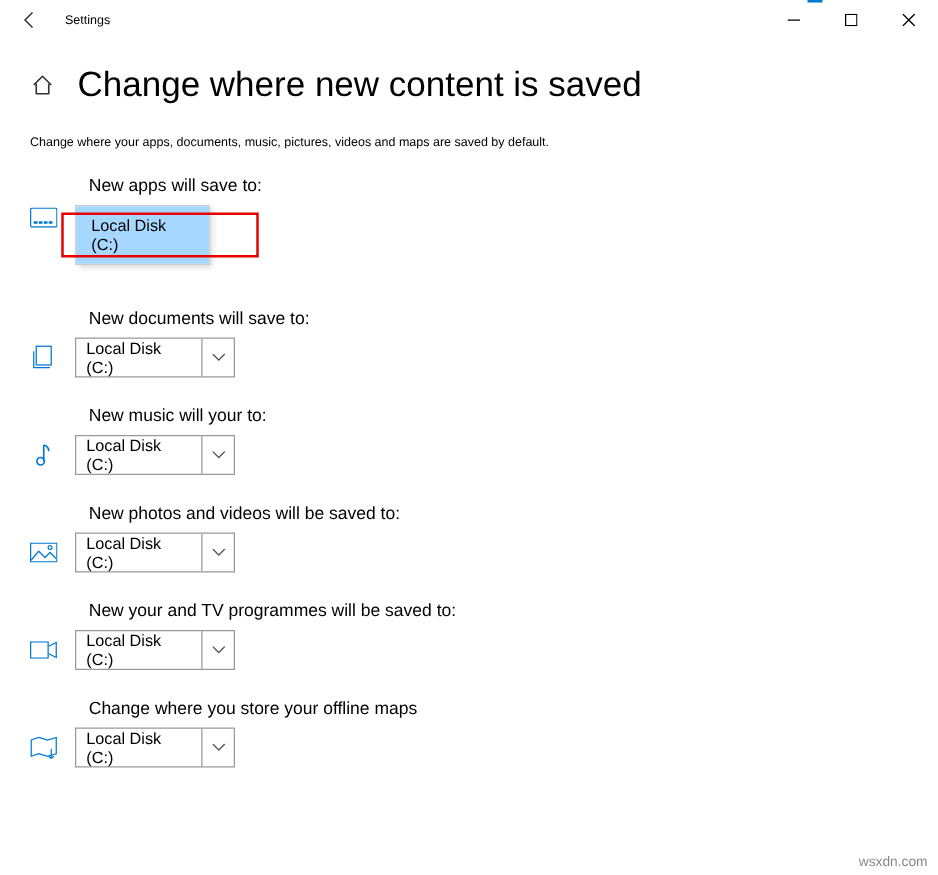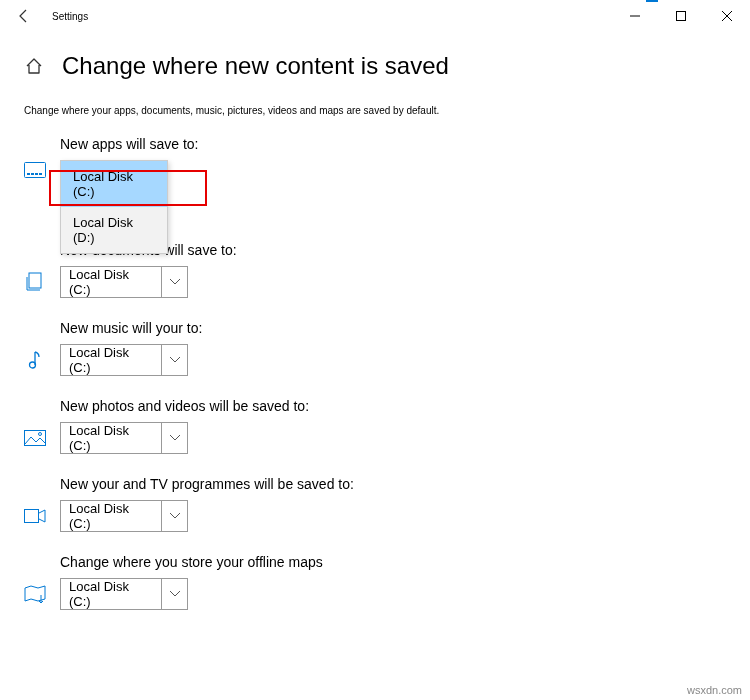--- a/index.html
+++ b/index.html
@@ -44,39 +44,39 @@
       align-items: center;
       padding: 20px 24px 24px 24px;
     }
     .home-icon {
       width: 20px; height: 20px;
       display: flex; align-items: center; justify-content: center;
       margin-right: 18px;
       color: #333;
     }
     .page-title {
-      font-size: 24px;
+      font-size: 28px;
       font-weight: 400;
     }
     .intro {
       padding: 0 24px;
       font-size: 10px;
       line-height: 1.4;
       max-width: 500px;
     }
     .sections {
       padding: 18px 24px 0 24px;
     }
     .section {
       margin-bottom: 22px;
       position: relative;
     }
     .section-label {
       font-size: 14px;
-      margin-left: 36px;
+      margin-left: 47px;
       margin-bottom: 8px;
       display: block;
     }
     .row {
       display: flex;
       align-items: center;
     }
     .cat-icon {
       width: 22px; height: 22px;
       margin-right: 14px;
@@ -191,21 +191,20 @@
             <rect x="0.5" y="0.5" width="21" height="15" rx="1" stroke="#0078d4" fill="none"></rect>
             <rect x="3" y="11" width="3" height="2" fill="#0078d4"></rect>
             <rect x="7" y="11" width="3" height="2" fill="#0078d4"></rect>
             <rect x="11" y="11" width="3" height="2" fill="#0078d4"></rect>
             <rect x="15" y="11" width="3" height="2" fill="#0078d4"></rect>
           </svg>
       </div>
     </div>
     <div class="dropdown-open">
       <div class="dd-item selected">Local Disk (C:)</div>
-      <div class="dd-item">Local Disk (D:)</div>
     </div>
   </div>
 
   <div class="section">
     <span class="section-label">New documents will save to:</span>
     <div class="row">
       <div class="cat-icon">
         <svg width="20" height="20" viewBox="0 0 20 20">
             <rect x="4" y="1" width="12" height="15" stroke="#0078d4" fill="none"></rect>
             <path d="M2 5 V18 H15" stroke="#0078d4" fill="none"></path>

